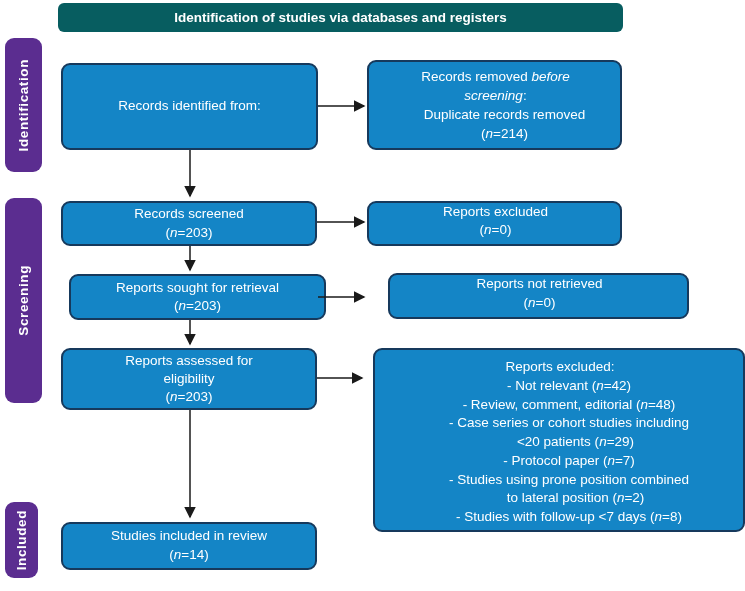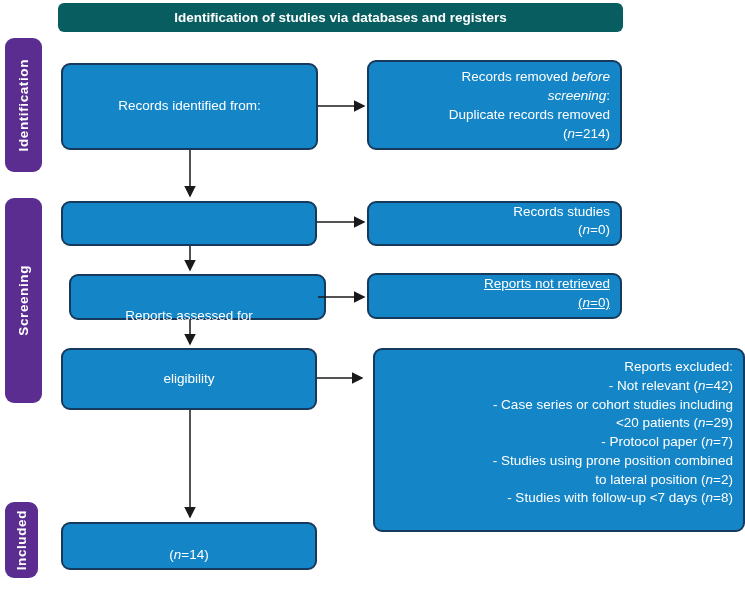--- a/index.html
+++ b/index.html
@@ -25,31 +25,31 @@
   .stage-screening{left:5px;top:198px;width:37px;height:205px;}
   .stage-included{left:5px;top:502px;width:33px;height:76px;}
   .bluebox{
     position:absolute;box-sizing:border-box;
     background:var(--box-blue,#1485C6);
     border:2px solid var(--box-border,#16395C);
     border-radius:9px;color:var(--text-white,#fff);
     font-size:13.5px;line-height:1.36;
     display:flex;flex-direction:column;justify-content:center;
   }
-  .bluebox.center{align-items:center;text-align:center;padding:4px 8px;gap:45px;}
-  .bluebox.left{align-items:stretch;text-align:right;padding:5px 10px 10px 12px;}
+  .bluebox.center{align-items:center;text-align:center;padding:4px 8px;}
+  .bluebox.left{align-items:stretch;text-align:center;padding:5px 10px 10px 12px;}
   .bluebox.top{justify-content:flex-start;}
   .bluebox .ind1{padding-left:18px;}
   .bluebox .ind2{padding-left:31px;}
   #box-records-identified{left:61px;top:63px;width:257px;height:87px;}
   #box-records-removed{left:367px;top:60px;width:255px;height:90px;line-height:1.42;}
   #box-records-screened{left:61px;top:201px;width:256px;height:45px;}
   #box-records-excluded{left:367px;top:201px;width:255px;height:45px;}
   #box-reports-sought{left:61px;top:274px;width:257px;height:46px;margin-left:8px;}
-  #box-reports-not-retrieved{left:367px;top:273px;width:255px;height:46px;text-decoration:underline;}
+  #box-reports-not-retrieved{left:388px;top:273px;width:301px;height:46px;}
   #box-reports-assessed{left:61px;top:348px;width:256px;height:62px;line-height:1.34;}
   #box-reports-excluded{left:365px;top:348px;width:372px;height:184px;line-height:1.39;padding-top:8px;margin-left:8px;}
   #box-studies-included{left:61px;top:522px;width:256px;height:48px;justify-content:flex-end;}
   .arrow-layer{position:absolute;left:0;top:0;width:745px;height:591px;pointer-events:none;}
   .arrow{stroke:var(--arrow-black,#1A1A1A);stroke-width:1.5;}
   .ah{fill:var(--arrow-black,#1A1A1A);}
   em{font-style:italic;}
 </style>
 </head>
 <body>
@@ -77,39 +77,40 @@
       <div><span>Records removed </span><em>before</em></div>
       <div><em>screening</em><span>:</span></div>
       <div class="ind1"><span>Duplicate records removed</span></div>
       <div class="ind1"><span>(</span><em>n</em><span>=214)</span></div>
     </div>
   <div id="box-records-screened" class="bluebox center">
       <div><span>Records screened</span></div>
       <div><span>(</span><em>n</em><span>=203)</span></div>
     </div>
   <div id="box-records-excluded" class="bluebox left">
-      <div><span>Records studies</span></div>
+      <div><span>Reports excluded</span></div>
       <div><span>(</span><em>n</em><span>=0)</span></div>
     </div>
   <div id="box-reports-sought" class="bluebox center">
       <div><span>Reports sought for retrieval</span></div>
       <div><span>(</span><em>n</em><span>=203)</span></div>
     </div>
   <div id="box-reports-not-retrieved" class="bluebox left">
       <div><span>Reports not retrieved</span></div>
       <div><span>(</span><em>n</em><span>=0)</span></div>
     </div>
   <div id="box-reports-assessed" class="bluebox center">
       <div><span>Reports assessed for</span></div>
       <div><span>eligibility</span></div>
       <div><span>(</span><em>n</em><span>=203)</span></div>
     </div>
   <div id="box-reports-excluded" class="bluebox left top">
       <div><span>Reports excluded:</span></div>
       <div class="ind1"><span>- Not relevant (</span><em>n</em><span>=42)</span></div>
+      <div class="ind1"><span>- Review, comment, editorial (</span><em>n</em><span>=48)</span></div>
       <div class="ind1"><span>- Case series or cohort studies including</span></div>
       <div class="ind2"><span>&lt;20 patients (</span><em>n</em><span>=29)</span></div>
       <div class="ind1"><span>- Protocol paper (</span><em>n</em><span>=7)</span></div>
       <div class="ind1"><span>- Studies using prone position combined</span></div>
       <div class="ind2"><span>to lateral position (</span><em>n</em><span>=2)</span></div>
       <div class="ind1"><span>- Studies with follow-up &lt;7 days (</span><em>n</em><span>=8)</span></div>
     </div>
   <div id="box-studies-included" class="bluebox center">
       <div><span>Studies included in review</span></div>
       <div><span>(</span><em>n</em><span>=14)</span></div>

